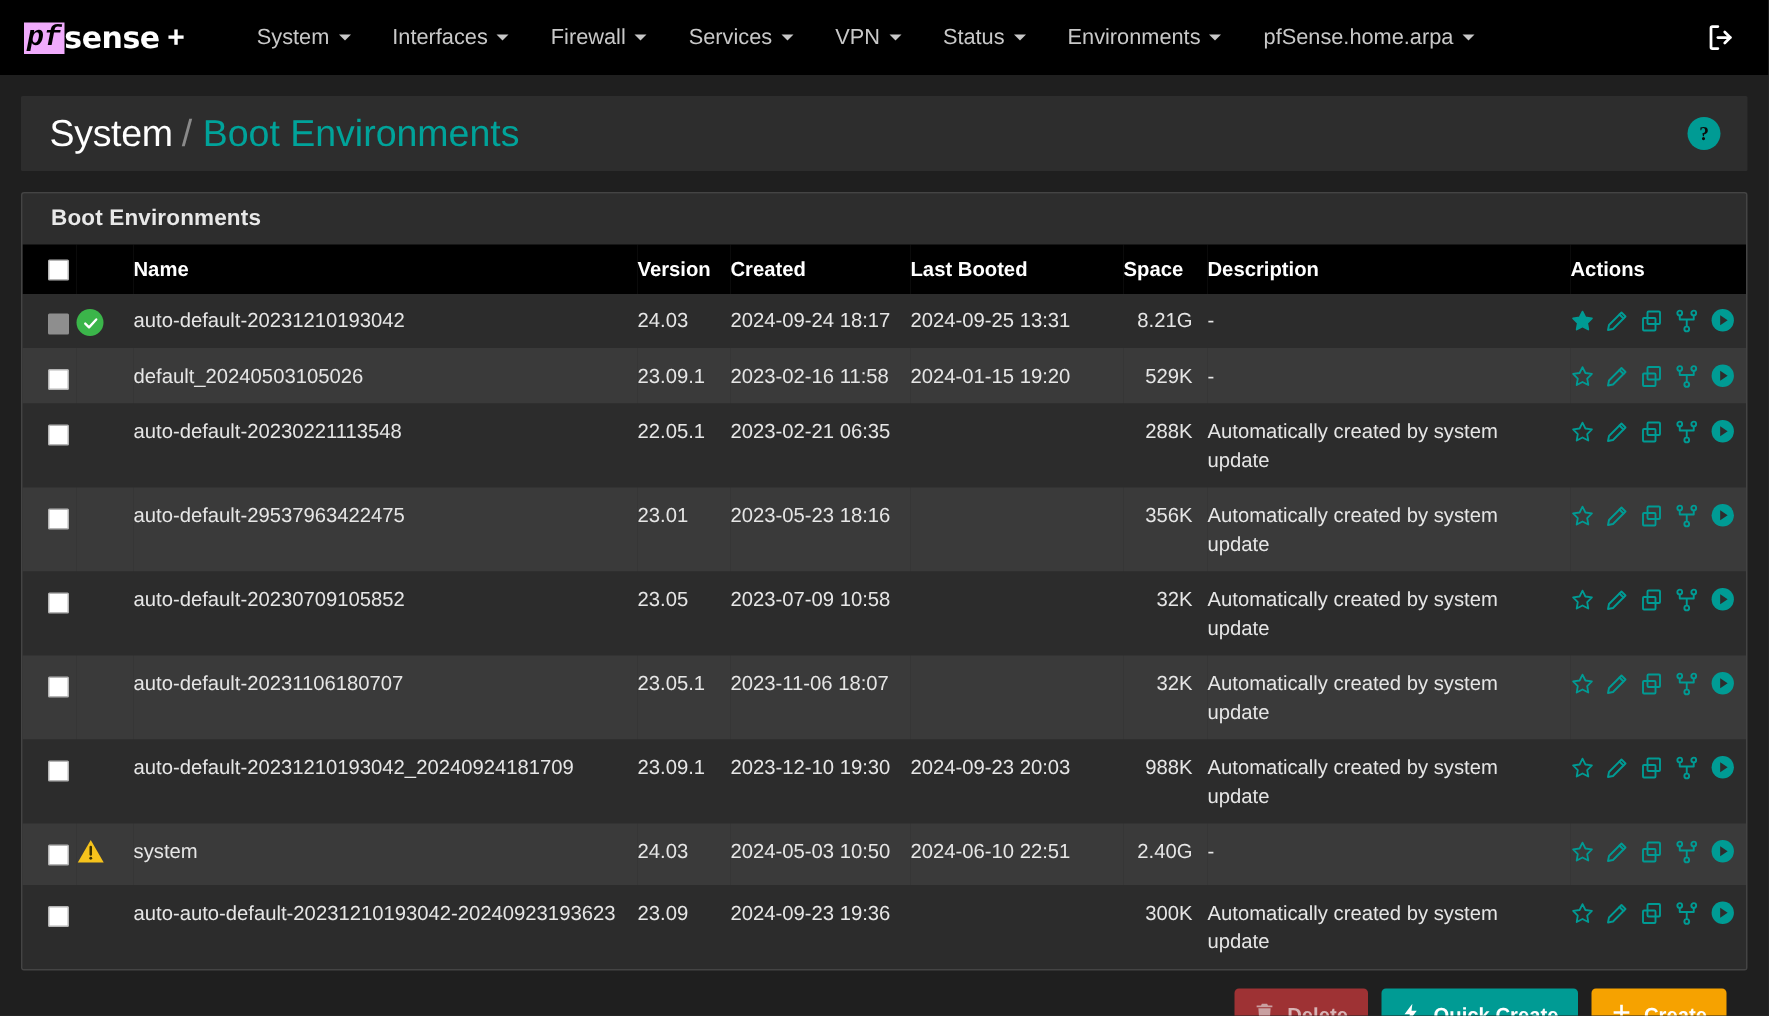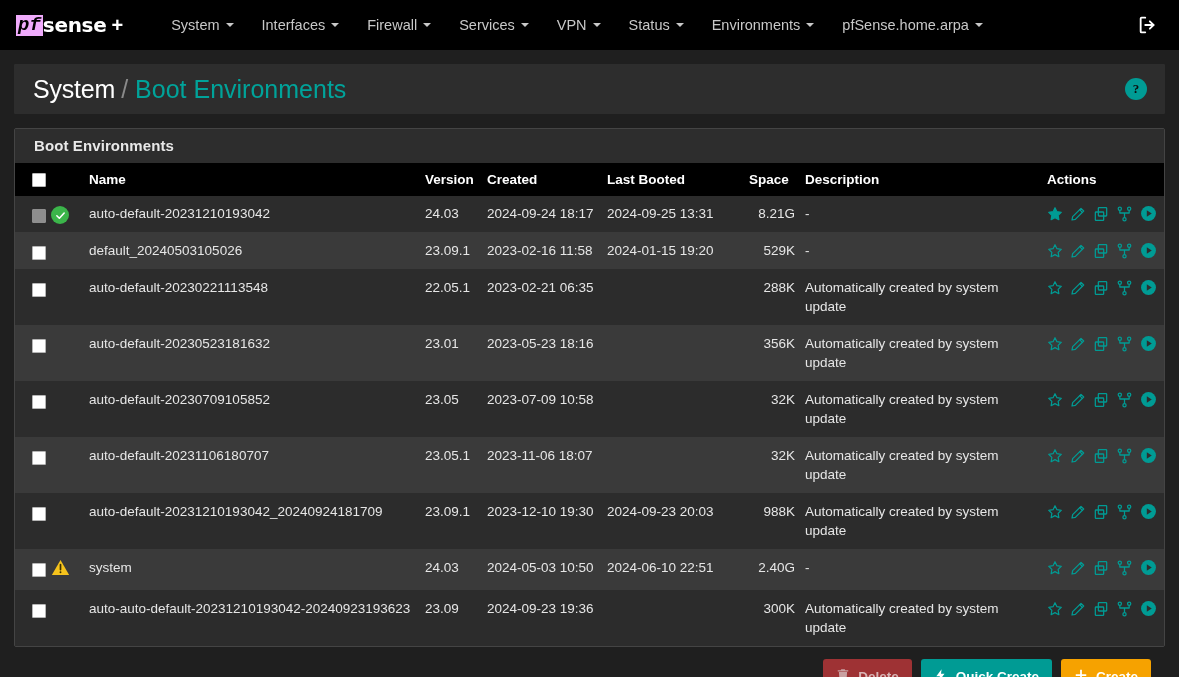--- a/index.html
+++ b/index.html
@@ -472,21 +472,21 @@
                   <path d="M5.5 5.5l1.1 15.3h10.8L18.5 5.5"></path>
                   <path d="M9.8 9.5v7.6M14.2 9.5v7.6"></path>
                 </svg>
               </span>
             </div>
           </td>
         </tr>
         <tr class="alt-b">
           <td class="c-check"><span class="cb"></span></td>
           <td class="c-flag"></td>
-          <td class="c-name">auto-default-20230523181632</td>
+          <td class="c-name">auto-default-29537963422475</td>
           <td class="c-ver">23.01</td>
           <td class="c-created">2023-05-23 18:16</td>
           <td class="c-booted"></td>
           <td class="c-space">356K</td>
           <td class="c-desc">Automatically created by system update</td>
           <td class="c-actions">
             <div class="actions">
               <span class="act teal">
                 <svg width="16" height="16" viewBox="0 0 24 24" fill="none" stroke="#009b94" stroke-width="1.8" stroke-linejoin="round">
                   <path d="M12 2.6l2.9 5.9 6.5.95-4.7 4.6 1.1 6.45L12 17.45 6.2 20.5l1.1-6.45-4.7-4.6 6.5-.95z"></path>

